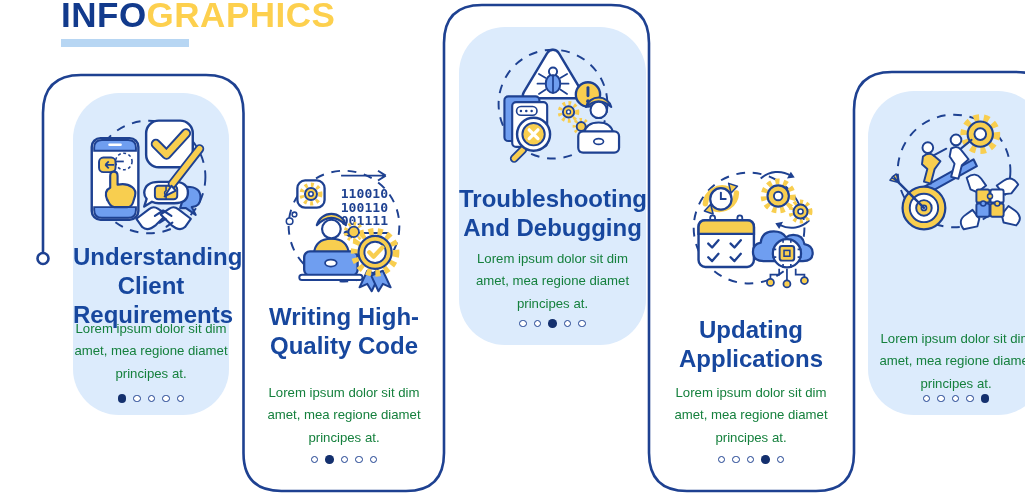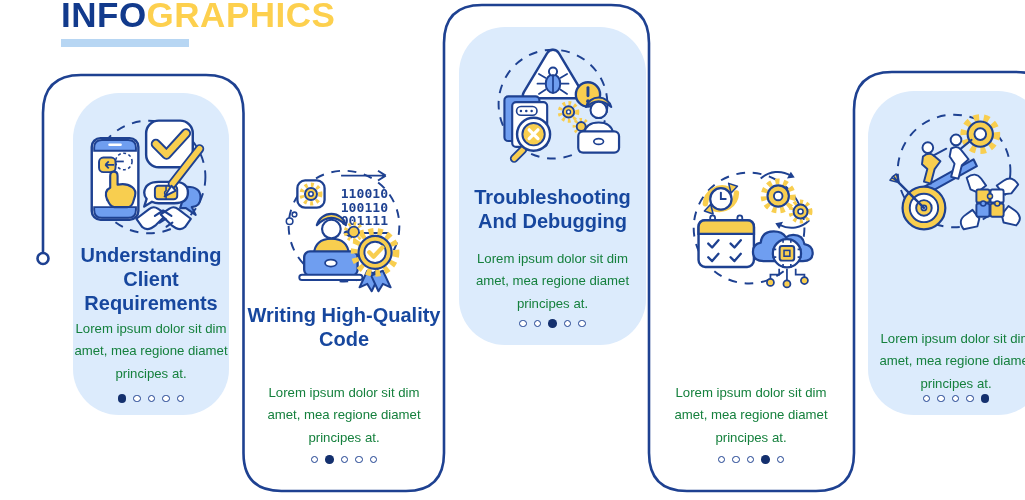--- a/index.html
+++ b/index.html
@@ -10,21 +10,21 @@
   #brand .info{color:#123a8c;}
   #brand .graphics{color:#fdd04e;}
   #brand-underline{position:absolute;left:25px;top:39px;width:128px;height:8px;background:#b7d6f3;}
   
   #snake{position:absolute;left:0;top:0;pointer-events:none;}
   
   .card{position:absolute;box-sizing:border-box;}
   .card.filled{background:#dcebfc;border-radius:46px;}
   .icon-wrap{position:absolute;left:50%;transform:translateX(-50%);text-decoration:underline;}
   .card h2{position:absolute;left:0;right:0;margin:0;text-align:center;color:#17479e;
-           font-size:20px;line-height:1.2;font-weight:bold;}
+           font-size:24px;line-height:1.2;font-weight:bold;}
   .card p{position:absolute;left:0;right:0;margin:0;text-align:center;color:#15803d;
           font-size:13.2px;line-height:1.7;}
   .dots{position:absolute;left:0;right:0;display:flex;justify-content:center;align-items:center;gap:7px;}
   .dot{width:5.5px;height:5.5px;border:1.7px solid #1e4191;border-radius:50%;background:#fff;display:inline-block;}
   .dot.active{width:8.5px;height:8.5px;border:none;background:#14306e;}
   .pad10 h2{padding:0 0;}
   text.bin{font-family:"DejaVu Sans Mono", monospace;font-weight:bold;font-size:13.5px;fill:#1e4191;}
 </style>
 </head>
 <body>
@@ -236,20 +236,21 @@
           <path d="M108 83 v-4 M116 83 v-4 M108 105 v4 M116 105 v4 M101 90 h-4 M101 98 h-4 M123 90 h4 M123 98 h4" stroke="#1e4191" stroke-width="1.7"></path>
           <rect x="104.5" y="86.5" width="15" height="15" rx="2.5" fill="#f8ce4f" stroke="#1e4191" stroke-width="2"></rect>
           <rect x="109" y="91" width="6" height="6" fill="none" stroke="#1e4191" stroke-width="1.6"></rect>
           <path d="M104 110 v6 h-9 v5 M112 110 v12 M121 110 v6 h9 v3" fill="none" stroke="#1e4191" stroke-width="1.8"></path>
           <circle cx="95" cy="124" r="3.6" fill="#f8ce4f" stroke="#1e4191" stroke-width="1.8"></circle>
           <circle cx="112" cy="125.5" r="3.6" fill="#f8ce4f" stroke="#1e4191" stroke-width="1.8"></circle>
           <circle cx="130" cy="122" r="3.6" fill="#f8ce4f" stroke="#1e4191" stroke-width="1.8"></circle>
         </g>
       </svg>
     </div>
+    <h2 style="top:176px;">Updating Applications</h2>
     <p style="top:242px;padding:0 10px;">Lorem ipsum dolor sit dim amet, mea regione diamet principes at.</p>
     <div class="dots" style="top:315px;">
         <span class="dot"></span>
         <span class="dot"></span>
         <span class="dot"></span>
         <span class="dot active"></span>
         <span class="dot"></span>
       </div>
   </article>
 

